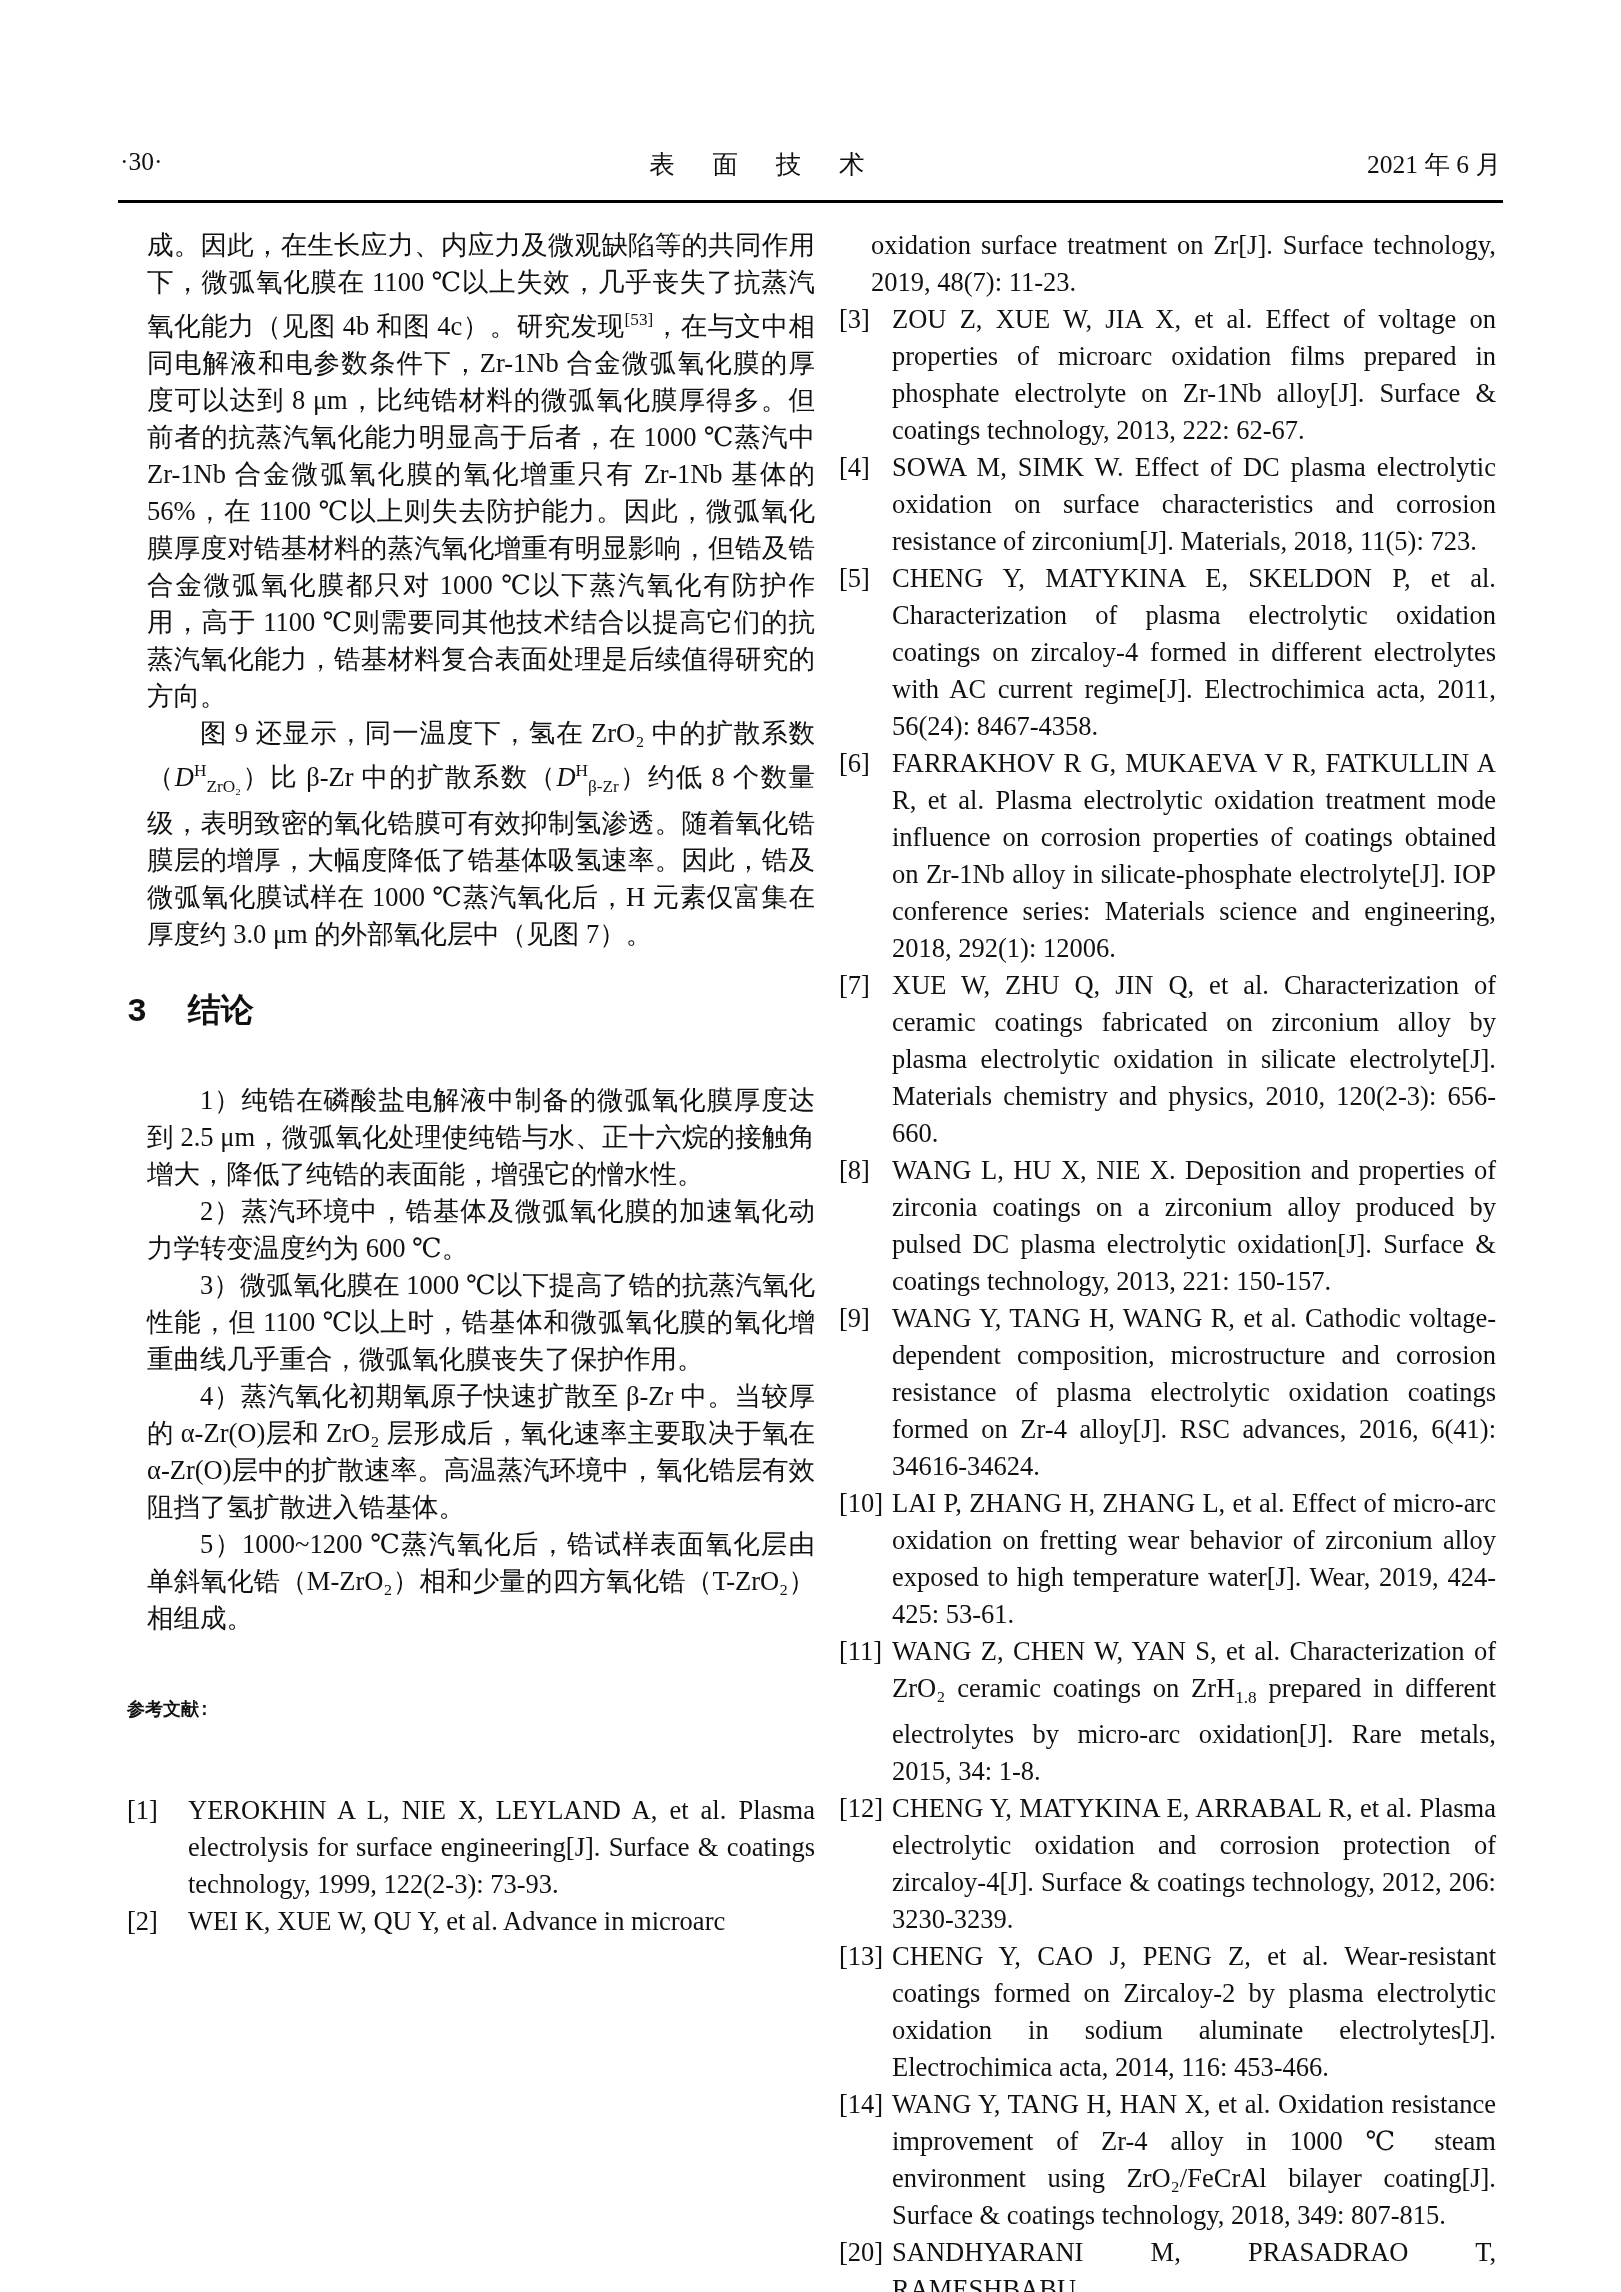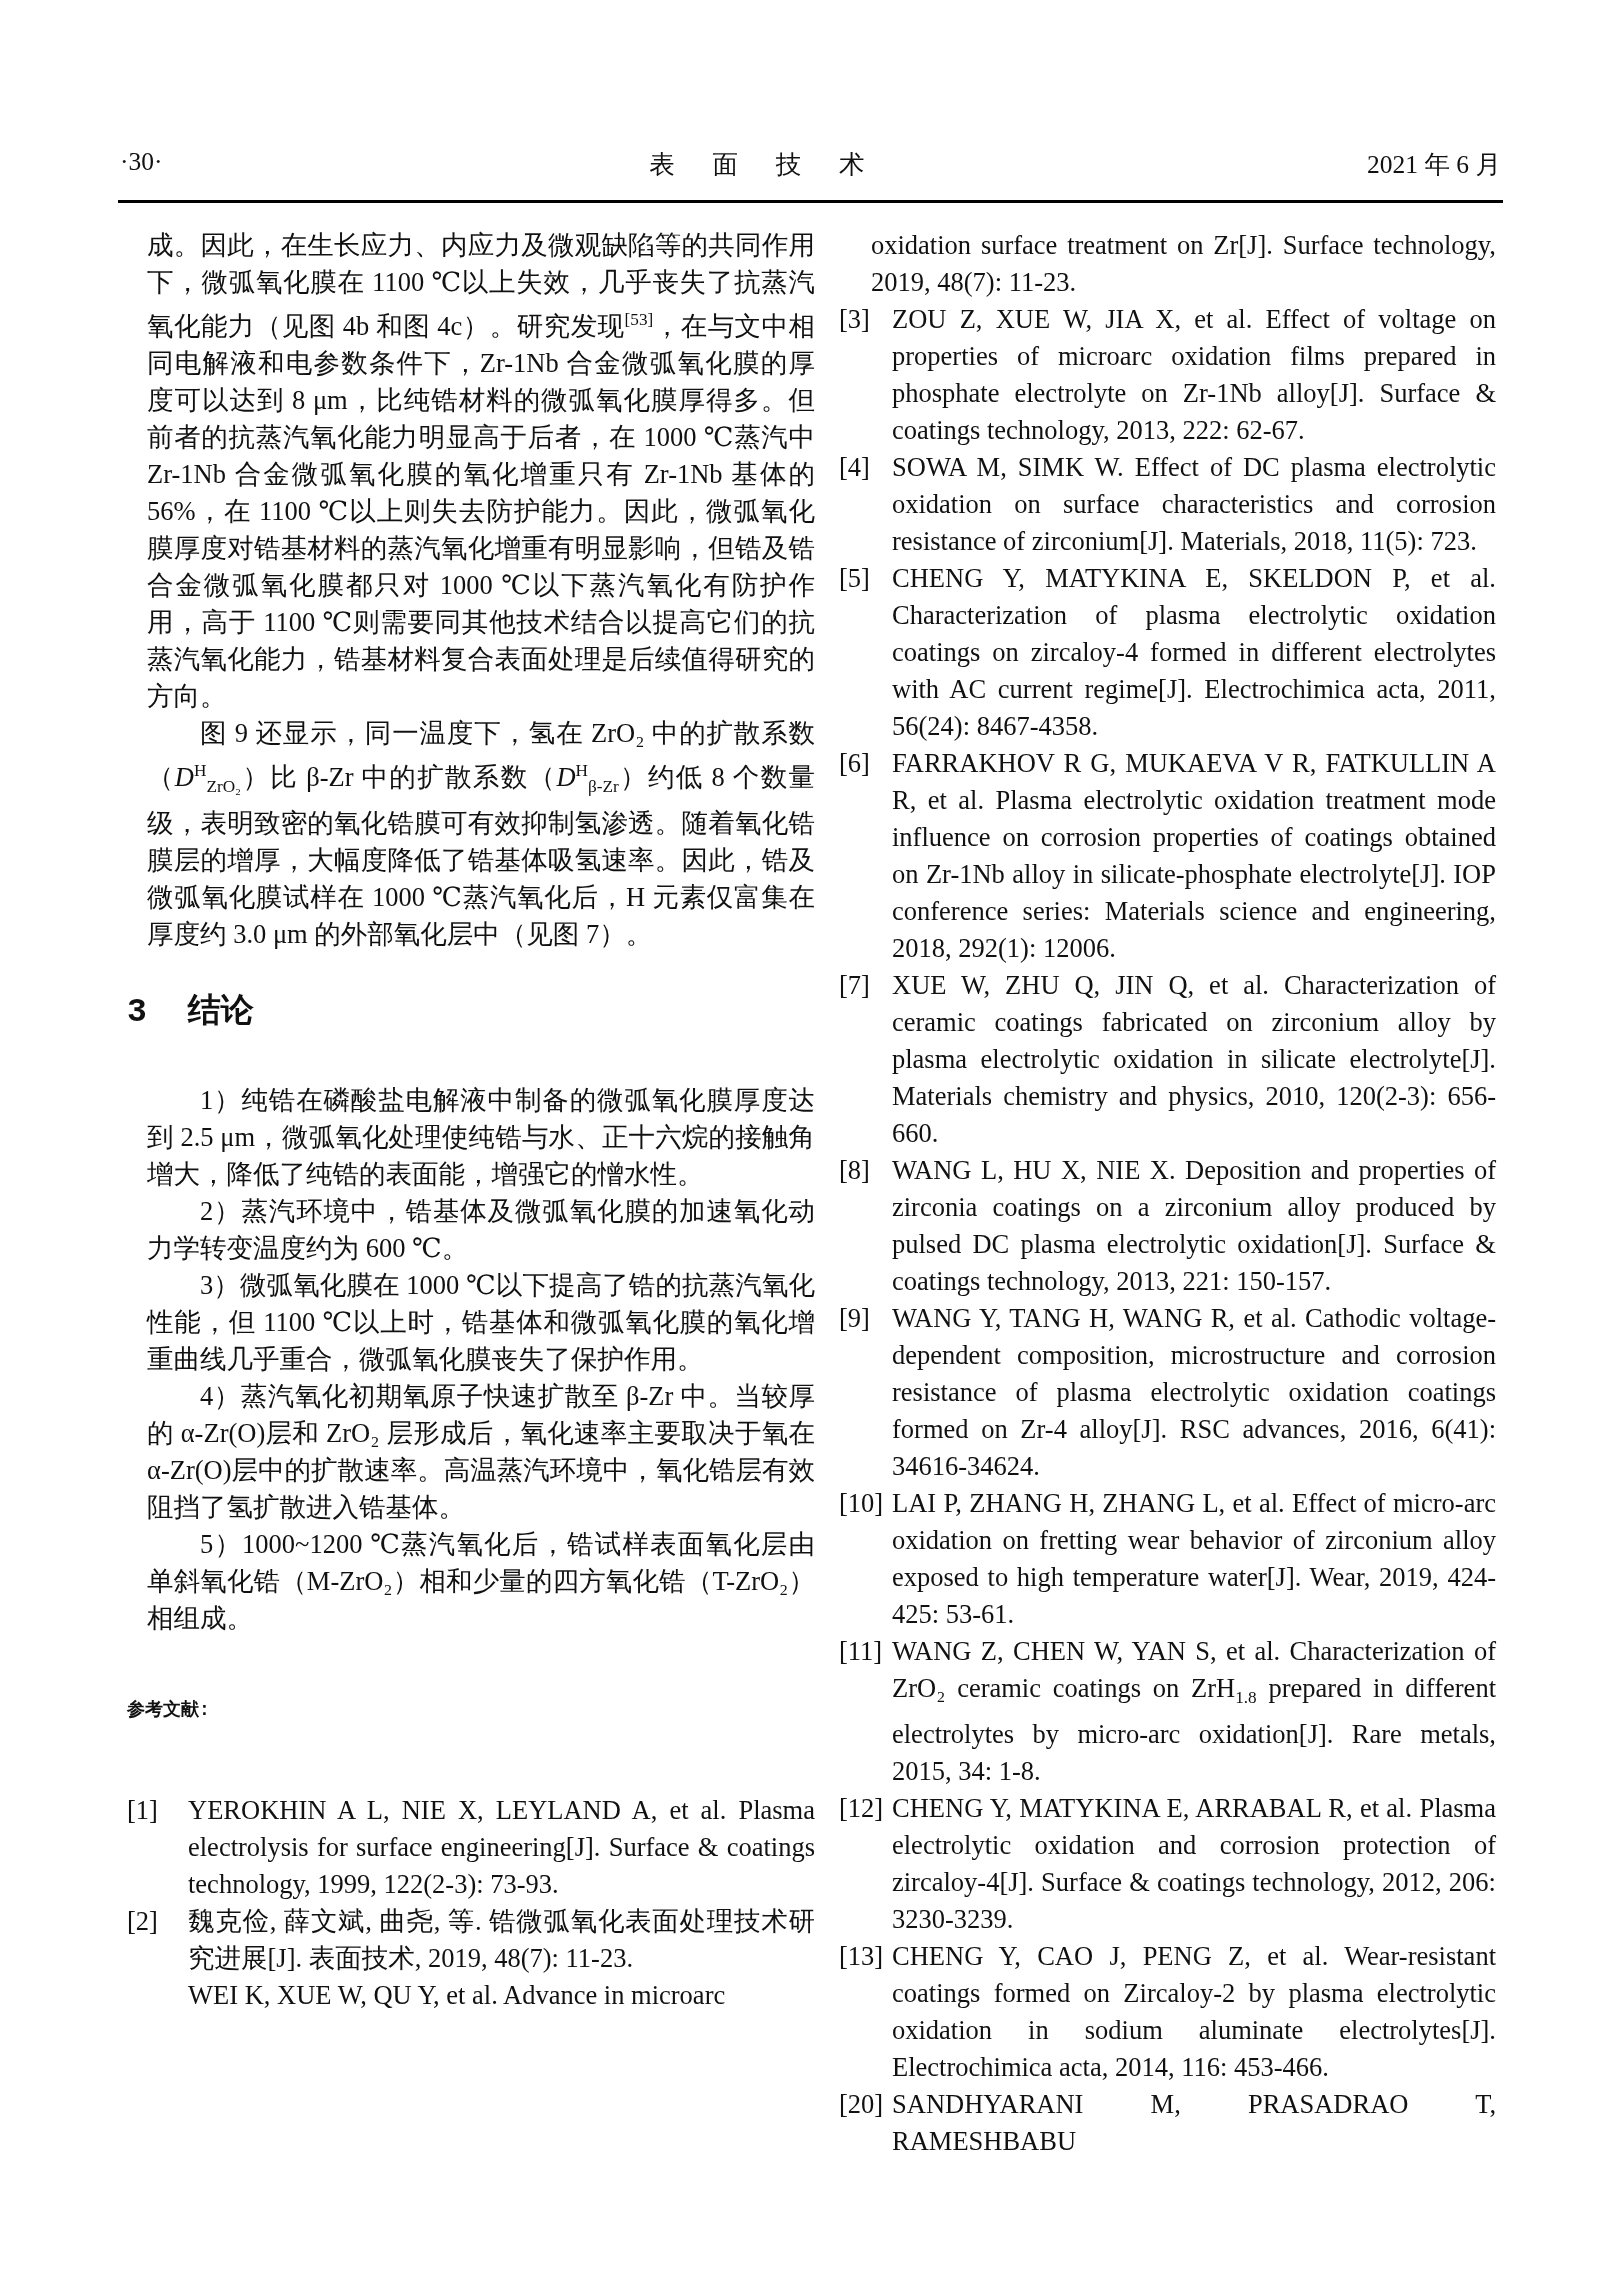--- a/index.html
+++ b/index.html
@@ -70,21 +70,20 @@
 
   <div class="refs-heading">参考文献:</div>
 
   <div class="ref">
     <span class="ref-num">[1]</span>
     <div class="ref-text">YEROKHIN A L, NIE X, LEYLAND A, et al. Plasma electrolysis for surface engineering[J]. Surface &amp; coatings technology, 1999, 122(2-3): 73-93.</div>
   </div>
   <div class="ref">
     <span class="ref-num">[2]</span>
     <div class="ref-text">
-      <div>魏克俭, 薛文斌, 曲尧, 等. 锆微弧氧化表面处理技术研究进展[J]. 表面技术, 2019, 48(7): 11-23.</div>
       <div>WEI K, XUE W, QU Y, et al. Advance in microarc</div>
     </div>
   </div>
 </div>
 
 <div class="col col-right">
   <div class="ref-cont">oxidation surface treatment on Zr[J]. Surface technology, 2019, 48(7): 11-23.</div>
 
   <div class="ref">
     <span class="ref-num">[3]</span>
@@ -124,17 +123,21 @@
   </div>
   <div class="ref">
     <span class="ref-num">[12]</span>
     <div class="ref-text">CHENG Y, MATYKINA E, ARRABAL R, et al. Plasma electrolytic oxidation and corrosion protection of zircaloy-4[J]. Surface &amp; coatings technology, 2012, 206: 3230-3239.</div>
   </div>
   <div class="ref">
     <span class="ref-num">[13]</span>
     <div class="ref-text">CHENG Y, CAO J, PENG Z, et al. Wear-resistant coatings formed on Zircaloy-2 by plasma electrolytic oxidation in sodium aluminate electrolytes[J]. Electrochimica acta, 2014, 116: 453-466.</div>
   </div>
   <div class="ref">
+    <span class="ref-num">[14]</span>
+    <div class="ref-text">WANG Y, TANG H, HAN X, et al. Oxidation resistance improvement of Zr-4 alloy in 1000 ℃ steam environment using ZrO₂/FeCrAl bilayer coating[J]. Surface &amp; coatings technology, 2018, 349: 807-815.</div>
+  </div>
+  <div class="ref">
     <span class="ref-num">[20]</span>
     <div class="ref-text">SANDHYARANI M, PRASADRAO T, RAMESHBABU</div>
   </div>
 </div>
 
 
 </body></html>

